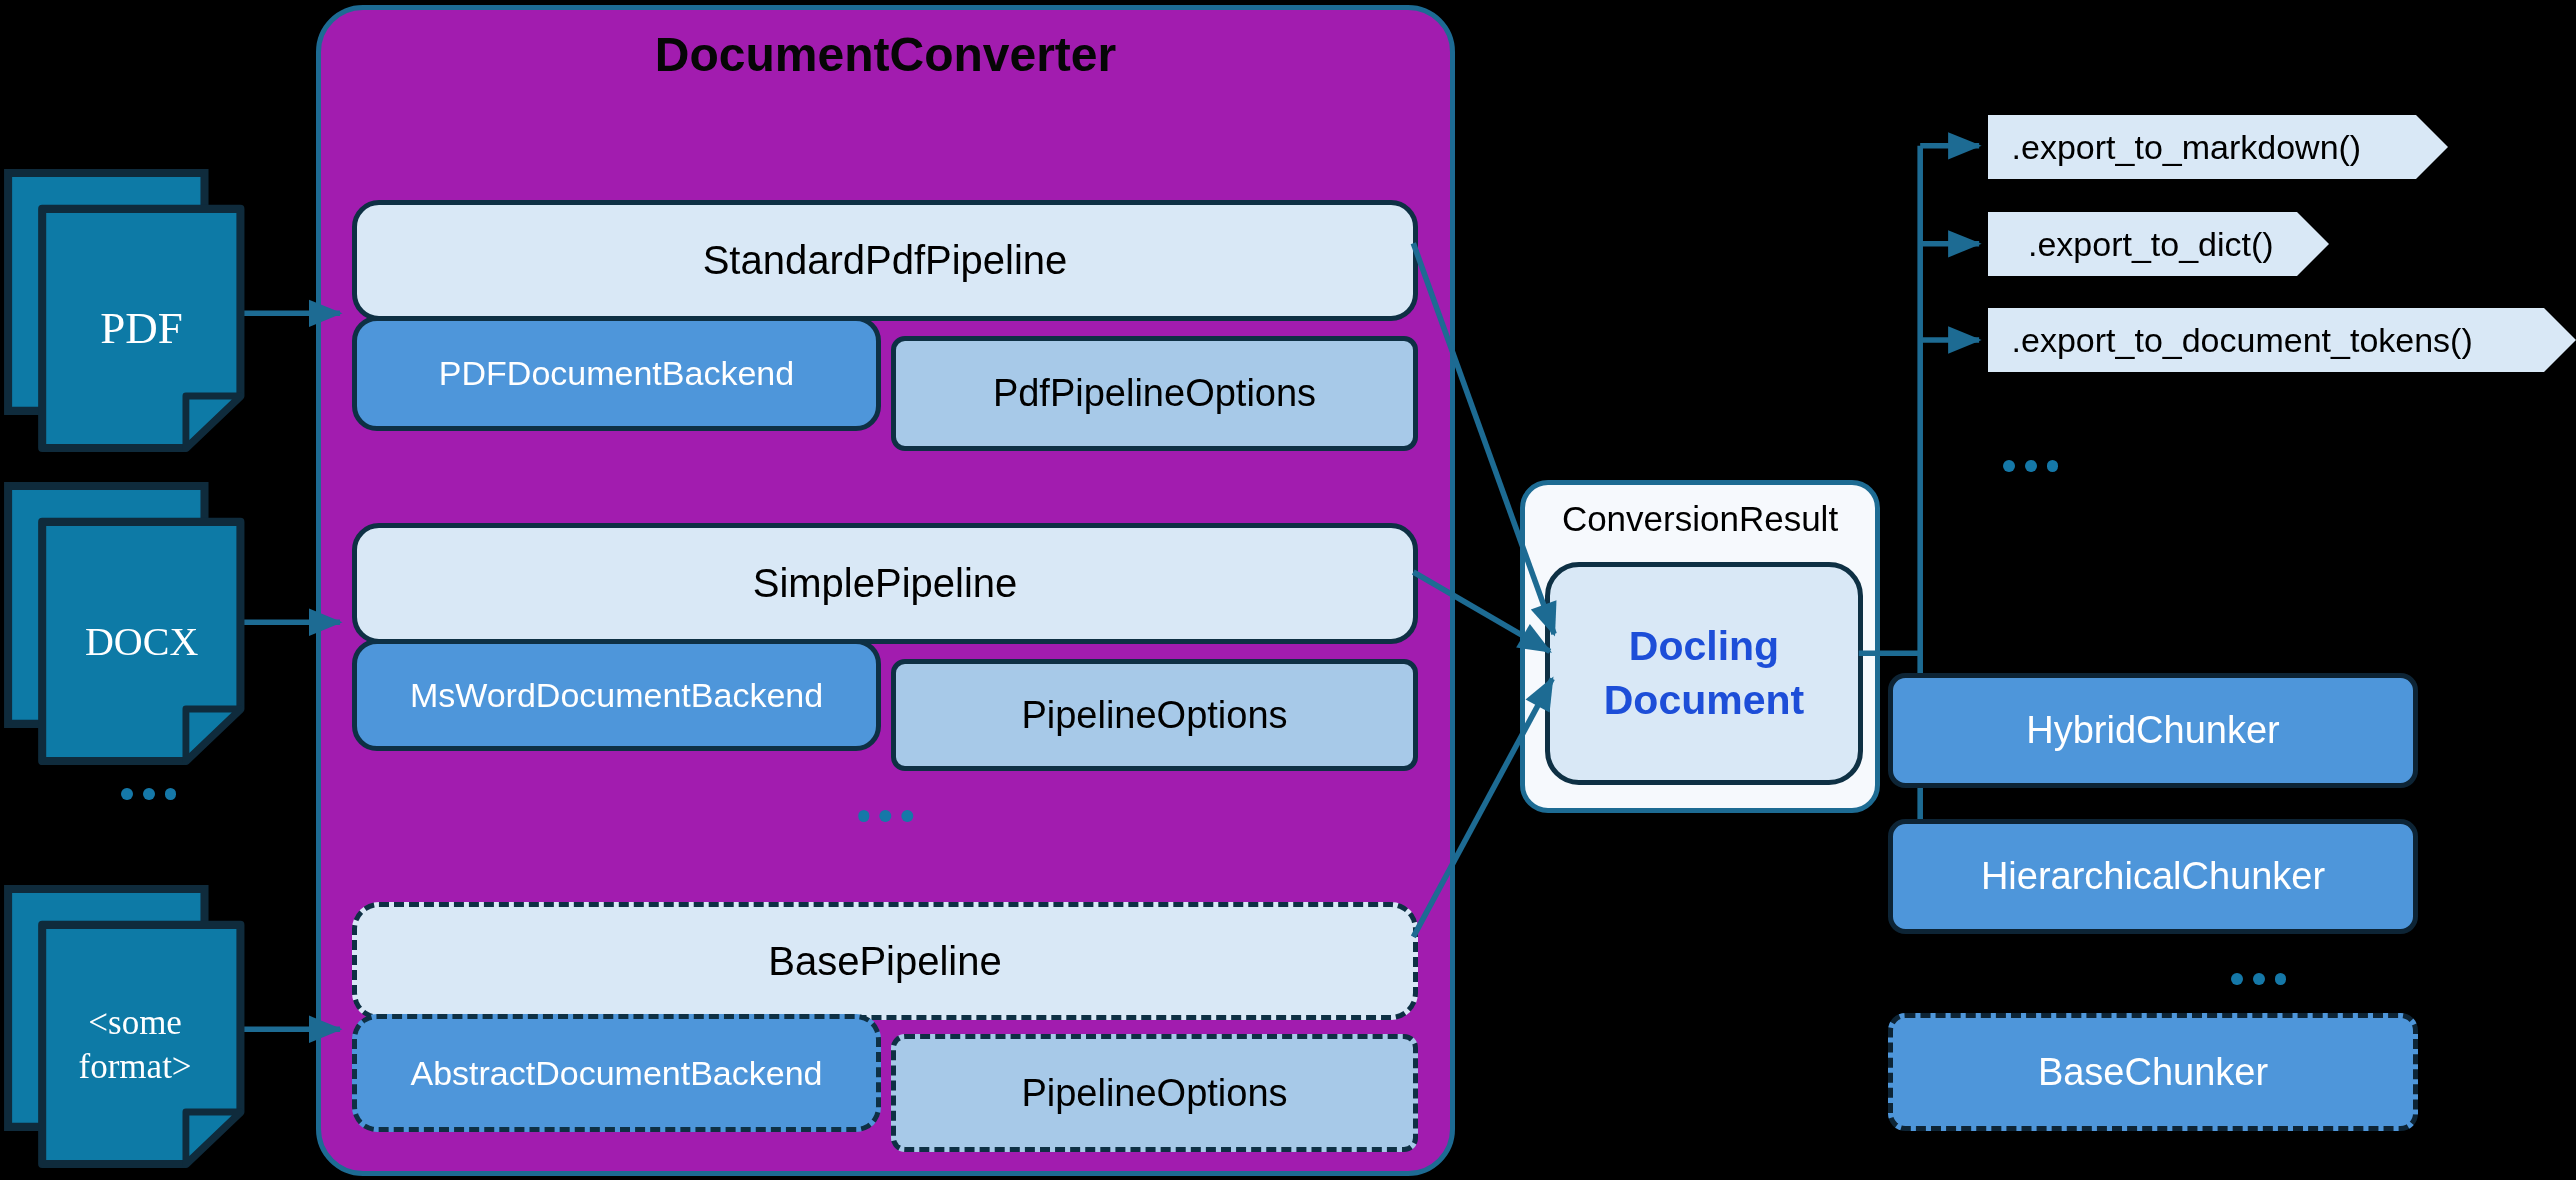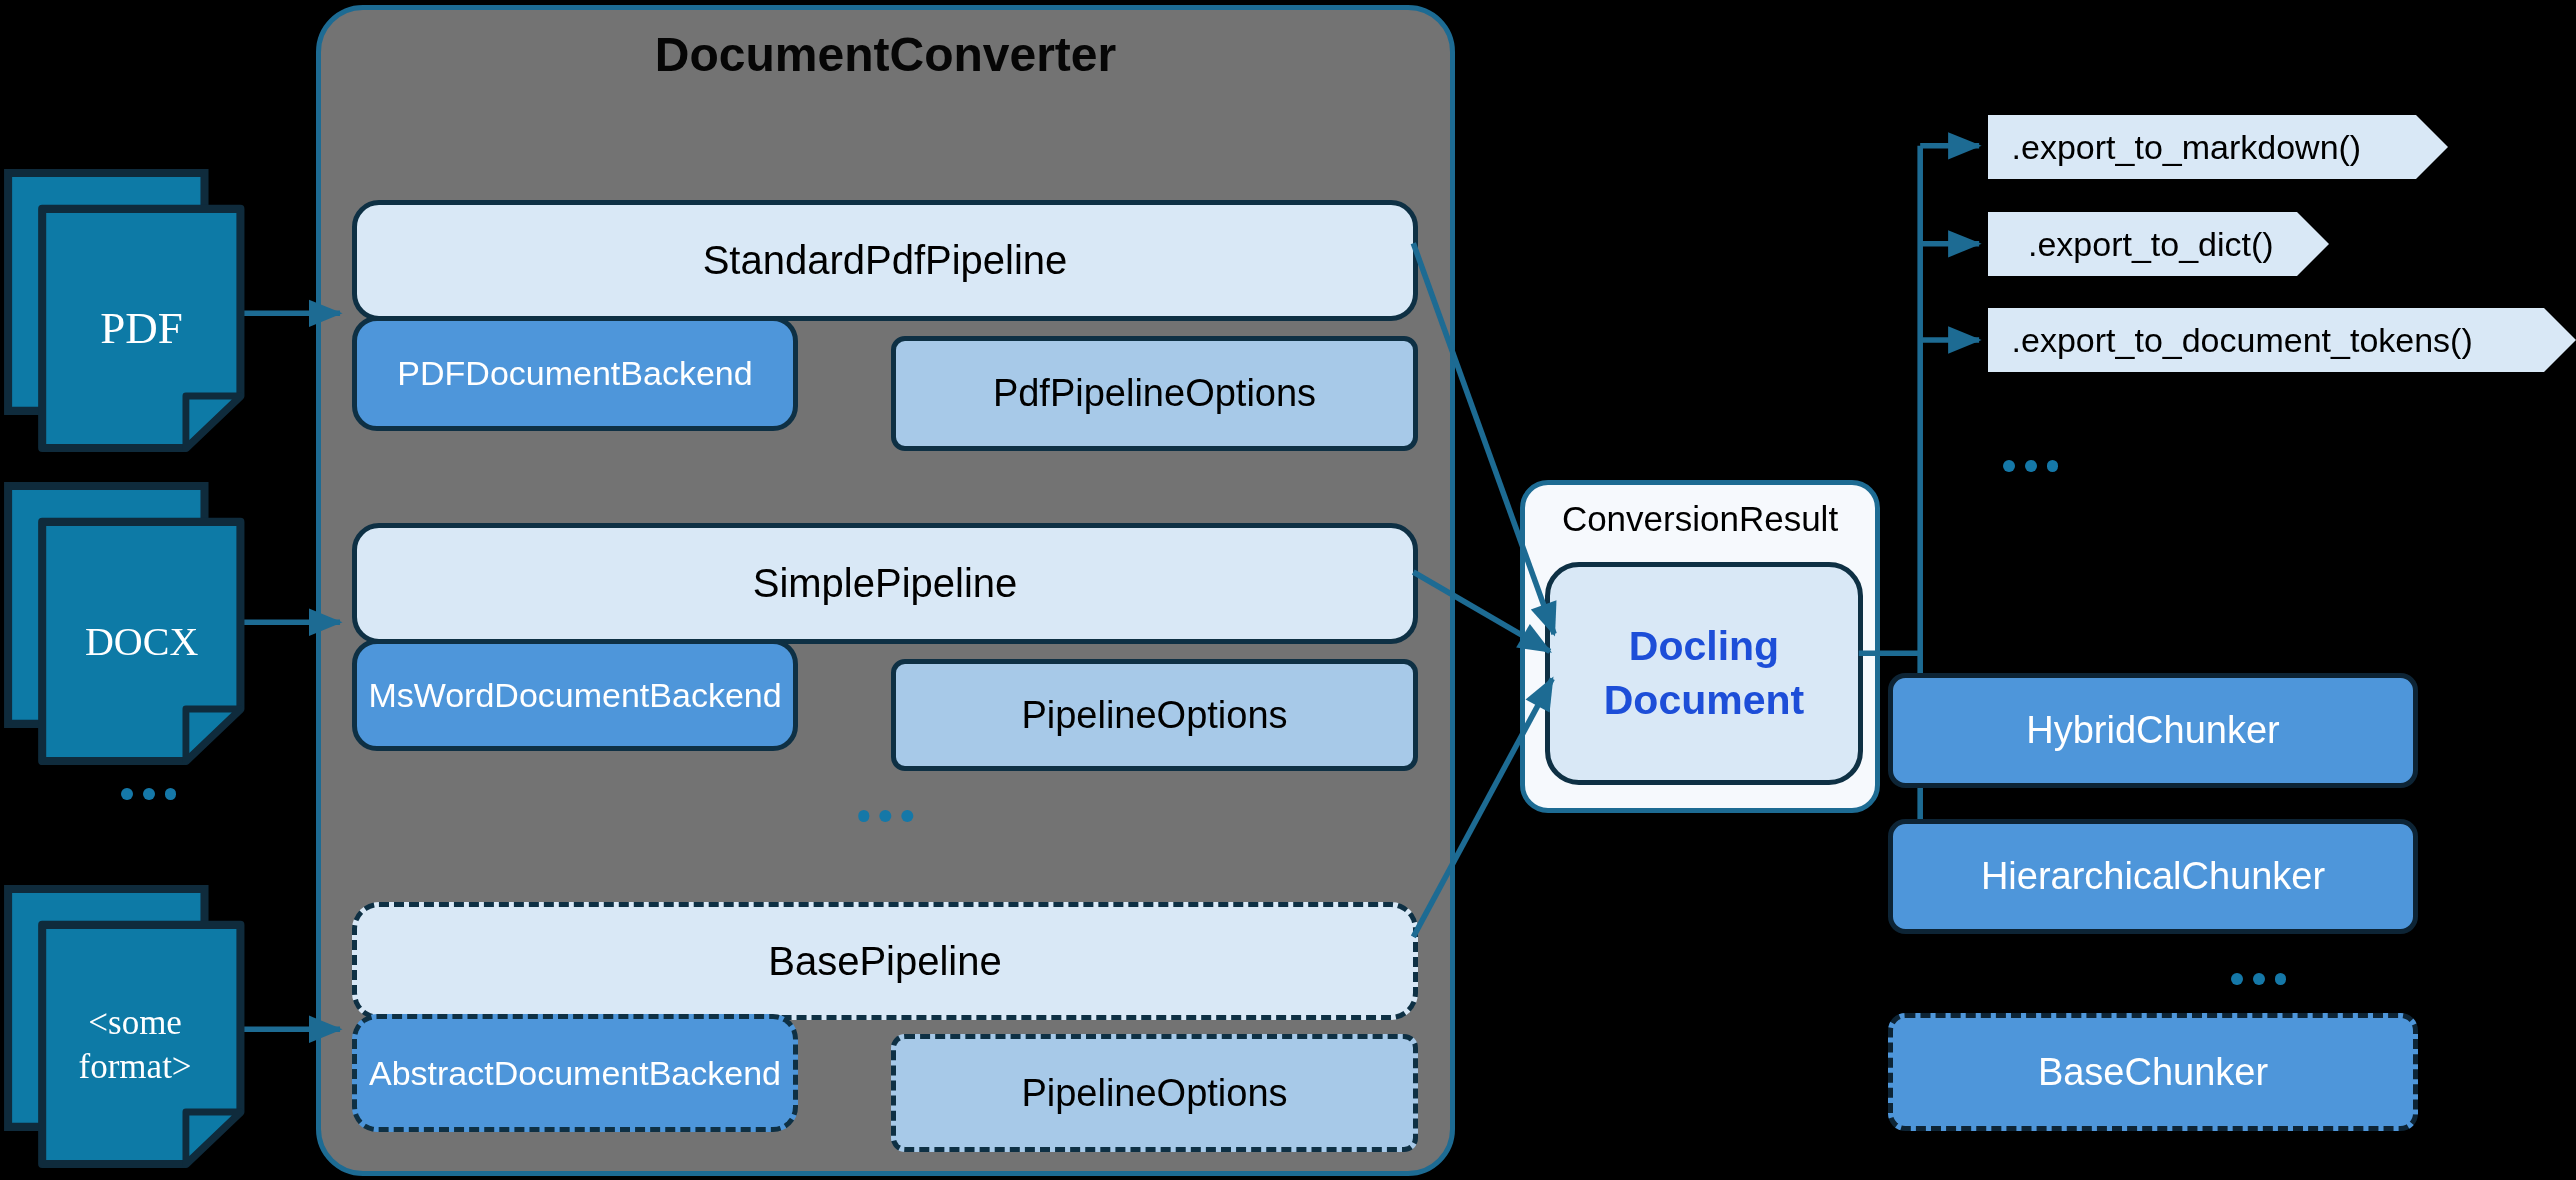--- a/index.html
+++ b/index.html
@@ -18,31 +18,31 @@
   .doc-label.big { font-size: 45px; }
   .doc-label.mid { font-size: 40px; }
   .doc-label.small { font-size: 35px; width: 186px; }
 
   
   .dots { position: absolute; display: flex; gap: 10px; z-index: 10; }
   .dots .dot { width: 11.8px; height: 11.8px; border-radius: 50%; background: #1578a8; }
 
   
   .converter { position: absolute; left: 316px; top: 5px; width: 1139px; height: 1171px;
-               background: #737373; border: 5px solid #1d6b93; border-radius: 47px;
+               background: #a21caf; border: 5px solid #1d6b93; border-radius: 47px;
                box-sizing: border-box; z-index: 2; }
   .converter-title { position: absolute; left: 0; top: 17.4px; width: 100%;
                      text-align: center; font-size: 48px; font-weight: bold; color: #060606; }
 
   .pl-header { position: absolute; left: 31px; width: 1066px; box-sizing: border-box;
                background: #d9e8f6; border: 5px solid #0e3044; border-radius: 27px;
                display: flex; align-items: center; justify-content: center;
                font-size: 40px; color: #000; z-index: 11; }
   .pl-row { position: absolute; left: 31px; width: 1066px; z-index: 12; }
-  .pl-backend { position: absolute; left: 0; top: 0; width: 446px; height: 100%; box-sizing: border-box;
+  .pl-backend { position: absolute; left: 0; top: 0; width: 529px; height: 100%; box-sizing: border-box;
                 background: #4e96da; border: 5px solid #0e3044; border-radius: 25px;
                 display: flex; align-items: center; justify-content: center;
                 font-size: 34px; color: #ffffff; }
   .pl-options { position: absolute; left: 539px; top: 0; width: 527px; height: 100%; box-sizing: border-box;
                 background: #a7c9e8; border: 5px solid #0e3044; border-radius: 14px;
                 display: flex; align-items: center; justify-content: center;
                 font-size: 38px; color: #000; margin-top: 20px; }
   .dashed { border-style: dashed !important; }
 
   

